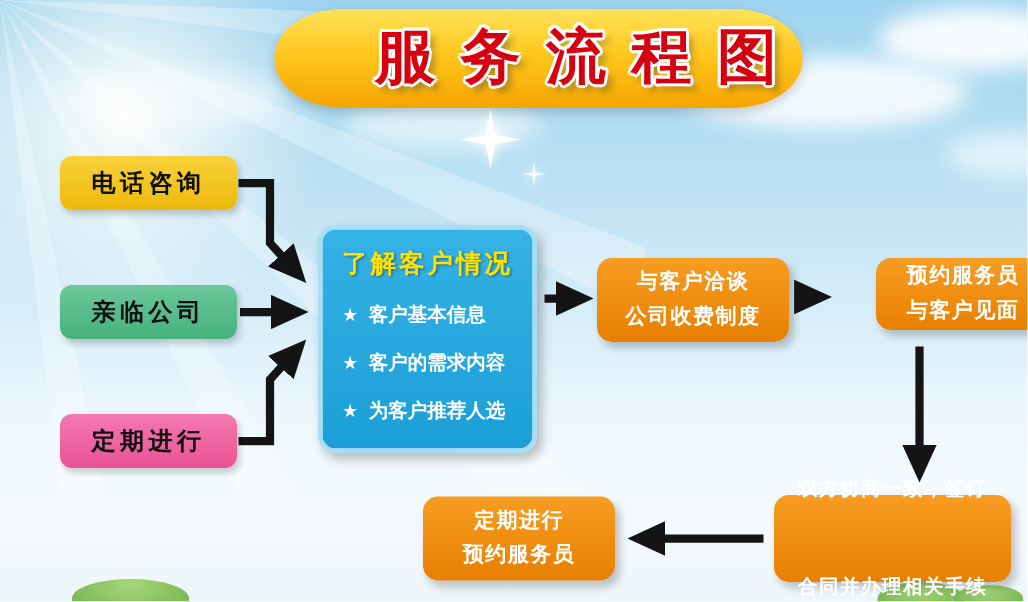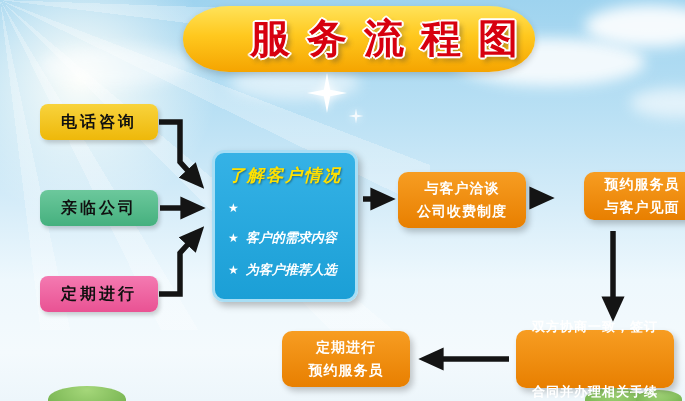--- a/index.html
+++ b/index.html
@@ -42,21 +42,21 @@
   .src { position:absolute; left:40px; width:118px; height:36px; border-radius:8px;
     font-size:16px; font-weight:bold; line-height:36px; text-align:center; color:#101010;
     letter-spacing:3px; box-shadow:2px 3px 4px rgba(0,0,0,.18); }
   .src-phone    { top:104px; background:linear-gradient(180deg,#f8d33c,#eeb80a); }
   .src-visit    { top:190px; background:linear-gradient(180deg,#6cc89c,#45b07e); }
   .src-referral { top:276px; background:linear-gradient(180deg,#f47ab1,#e95293); }
 
   
   .center-box { position:absolute; left:212px; top:150px; width:146px; height:152px;
     box-sizing:border-box; background:linear-gradient(180deg,#35b2e6,#1b9fd6);
-    border:3px solid #a8def5; border-radius:12px; box-shadow:3px 4px 7px rgba(0,0,0,.25);font-style:italic; }
+    border:3px solid #a8def5; border-radius:12px; box-shadow:3px 4px 7px rgba(0,0,0,.25); }
   .center-title { margin-top:11px; text-align:center; color:#ffe100; font-size:17px;
     font-weight:bold; letter-spacing:2px; text-shadow:1px 1px 2px rgba(0,0,0,.4); }
   .bullet-row { display:flex; align-items:center; gap:7px; margin:14px 0 0 13px;
     color:#fff; font-size:13px; font-weight:bold; white-space:nowrap; }
   .bullet-row:first-of-type { margin-top:17px; }
   .bullet-row .star { font-size:12px; }
 
   
   .step { position:absolute; box-sizing:border-box; border-radius:10px; color:#fff;
     font-weight:bold; text-align:center; display:flex; flex-direction:column;
@@ -98,20 +98,21 @@
   </svg>
 
   <div class="src src-phone">电话咨询</div>
   <div class="src src-visit">亲临公司</div>
   <div class="src src-referral">定期进行</div>
 
   <div class="center-box">
     <div class="center-title">了解客户情况</div>
     <div class="bullet-row">
       <span class="star">★</span>
+      <span>客户基本信息</span>
     </div>
     <div class="bullet-row">
       <span class="star">★</span>
       <span>客户的需求内容</span>
     </div>
     <div class="bullet-row">
       <span class="star">★</span>
       <span>为客户推荐人选</span>
     </div>
   </div>

